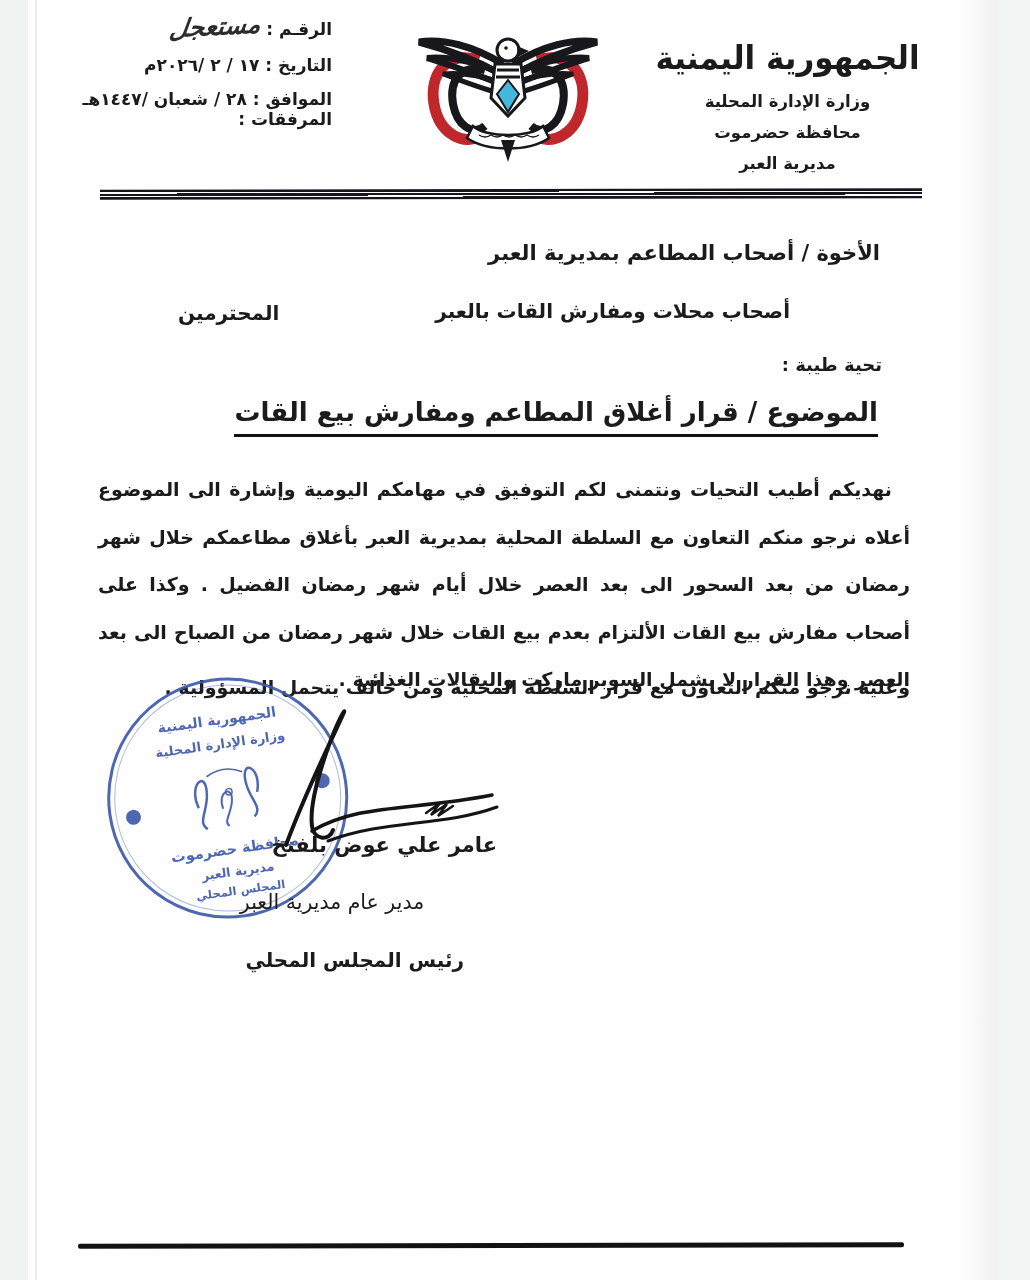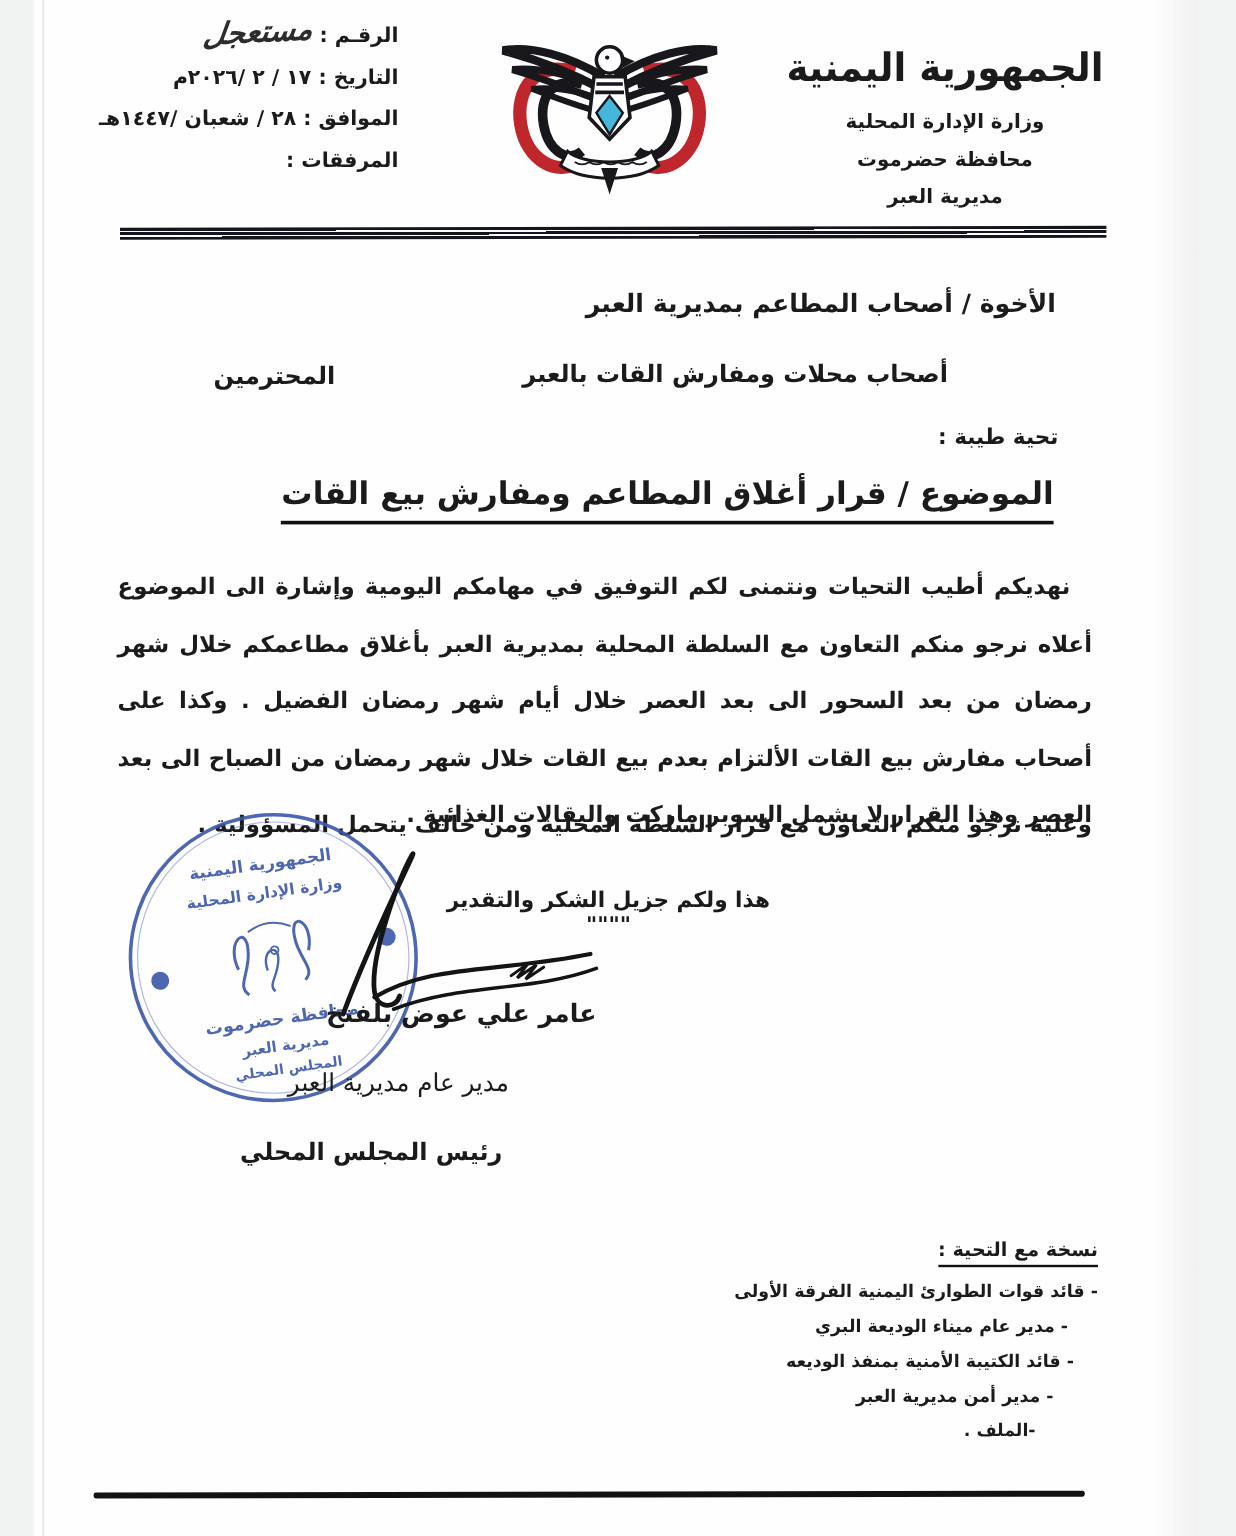--- a/index.html
+++ b/index.html
@@ -15,21 +15,21 @@
   .crease     { position:absolute; left:35px; top:0; width:2px; height:100%; background:#ededed; }
 
   .abs { position:absolute; }
   .ar  { direction:rtl; unicode-bidi:embed; }
 
   
   .meta { right:698px; top:12px; width:260px; text-align:right; font-size:17px; font-weight:bold; }
   .meta .row { white-space:nowrap; }
   .meta .row1 { margin-bottom:14px; }
   .meta .row2 { margin-bottom:14px; }
-  .meta .row3 { margin-bottom:15px; }
+  .meta .row3 { }
   .hand { display:inline-block; font-size:25px; font-weight:600; font-style:italic;
           transform:skewX(-10deg) rotate(-3deg); letter-spacing:1px; opacity:.92; }
 
   
   .org { left:640px; top:28px; width:295px; text-align:center; }
   .org .country  { font-size:31px; font-weight:bold; letter-spacing:-1px; line-height:58px;
                    transform:scaleY(1.05); }
   .org .line     { font-size:16.5px; font-weight:bold; line-height:31px; }
 
   
@@ -55,21 +55,21 @@
   .para2 { right:120px; top:676px; width:812px; font-size:19px; font-weight:bold; text-align:right; }
   .closing { left:362px; top:740px; width:290px; font-size:18px; font-weight:bold; text-align:center; }
 
   
   .stamp { left:98px; top:668px; transform:rotate(-8deg); opacity:.9; }
   .sig   { left:200px; top:683px; }
 
   
   .sig-name   { left:283px; top:833px; width:214px; font-size:21px; font-weight:bold; white-space:nowrap; }
   .sig-title1 { left:172px; top:890px; width:320px; text-align:center; font-size:20.5px; font-weight:normal; }
-  .sig-title2 { left:200px; top:948px; width:264px; text-align:left; font-size:20px; font-weight:bold; }
+  .sig-title2 { left:200px; top:948px; width:264px; text-align:right; font-size:20px; font-weight:bold; }
 
   
   .cc { right:115px; top:1032px; width:480px; text-align:right; }
   .cc .cc-head { display:inline-block; font-size:16px; font-weight:bold;
                  border-bottom:2.2px solid #111; padding-bottom:3px; margin-bottom:13px; }
   .cc .cc-item { font-size:14.5px; font-weight:bold; margin-bottom:13px; white-space:nowrap; }
   .cc .i1 { padding-left:0;  }
   .cc .i2 { padding-right:25px; }
   .cc .i3 { padding-right:20px; }
   .cc .i4 { padding-right:37px; }
@@ -139,21 +139,20 @@
 
   <div class="abs addr1 ar">الأخوة / أصحاب المطاعم بمديرية العبر</div>
   <div class="abs addr2 ar">أصحاب محلات ومفارش القات بالعبر</div>
   <div class="abs honor ar">المحترمين</div>
   <div class="abs greet ar">تحية طيبة :</div>
 
   <div class="abs subject ar">الموضوع / قرار أغلاق المطاعم ومفارش بيع القات</div>
 
   <div class="abs para1 ar">نهديكم أطيب التحيات ونتمنى لكم التوفيق في مهامكم اليومية وإشارة الى الموضوع أعلاه نرجو منكم التعاون مع السلطة المحلية بمديرية العبر بأغلاق مطاعمكم خلال شهر رمضان من بعد السحور الى بعد العصر خلال أيام شهر رمضان الفضيل . وكذا على أصحاب مفارش بيع القات الألتزام بعدم بيع القات خلال شهر رمضان من الصباح الى بعد العصر وهذا القرار لا يشمل السوبر ماركت والبقالات الغذائية .</div>
   <div class="abs para2 ar">وعلية نرجو منكم التعاون مع قرار السلطة المحلية ومن خالف يتحمل المسؤولية .</div>
-  <div class="abs closing ar">هذا ولكم جزيل الشكر والتقدير """"</div>
 
   <div class="abs stamp">
     <svg width="260" height="260" viewBox="-130 -130 260 260">
       <g fill="none" stroke="#3b57a9">
         <circle r="119" stroke-width="3"></circle>
         <circle r="113" stroke-width="1" opacity="0.45"></circle>
       </g>
       <circle cx="-96" cy="6" r="7.5" fill="#3b57a9"></circle>
       <circle cx="96" cy="-4" r="7.5" fill="#3b57a9"></circle>
       <g fill="#3b57a9" font-family="DejaVu Sans, sans-serif" font-weight="bold" text-anchor="middle" direction="rtl">
@@ -181,23 +180,15 @@
         <path d="M128,158 C186,136 242,144 297,124" stroke-width="3"></path>
         <path d="M226,130 l14,-10 l-9,12 l16,-11 l-9,12 l15,-10" stroke-width="2.5"></path>
       </g>
     </svg>
   </div>
 
   <div class="abs sig-name ar">عامر علي عوض بلفنخ</div>
   <div class="abs sig-title1 ar">مدير عام مديرية العبر</div>
   <div class="abs sig-title2 ar">رئيس المجلس المحلي</div>
 
-  <div class="abs cc ar">
-    <div><span class="cc-head">نسخة مع التحية :</span></div>
-    <div class="cc-item i1">- قائد قوات الطوارئ اليمنية الفرقة الأولى</div>
-    <div class="cc-item i2">- مدير عام ميناء الوديعة البري</div>
-    <div class="cc-item i3">- قائد الكتيبة الأمنية بمنفذ الوديعه</div>
-    <div class="cc-item i4">- مدير أمن مديرية العبر</div>
-    <div class="cc-item i5">-الملف .</div>
-  </div>
 
   <div class="abs sep-bottom"></div>
 </div>
 
 </body></html>

